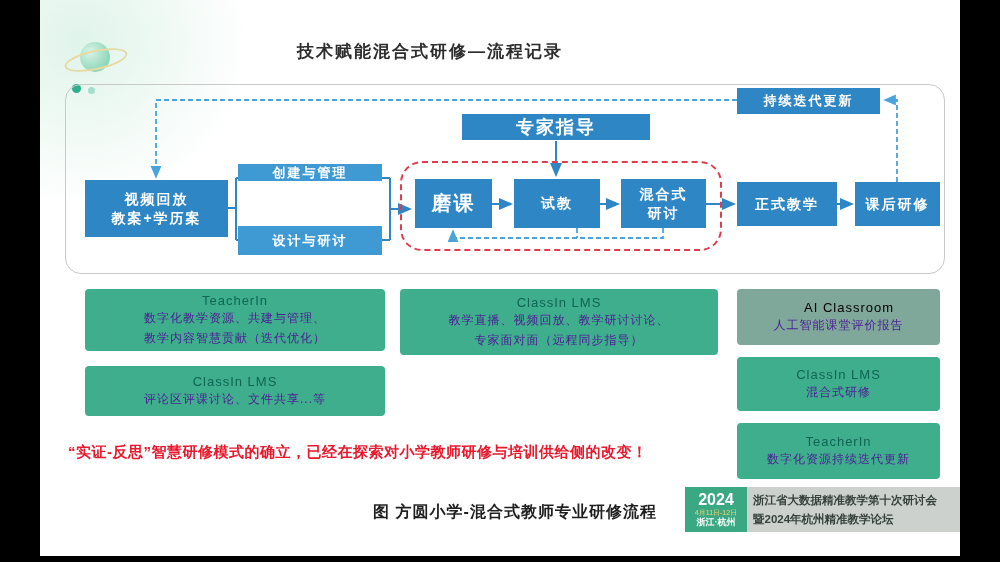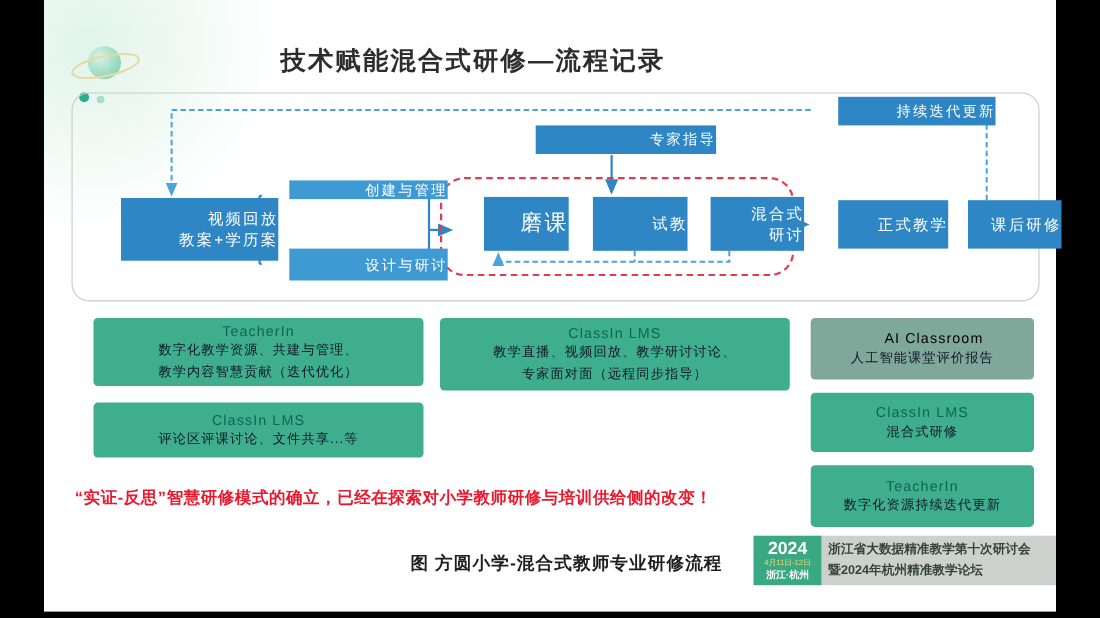--- a/index.html
+++ b/index.html
@@ -11,47 +11,47 @@
   
   .planet{position:absolute;left:40px;top:42px;width:30px;height:30px;border-radius:50%;
           background:radial-gradient(circle at 10px 10px,#d9f3e6,#8fd7ba 70%,#6cc4a2);}
   .planet-ring{position:absolute;left:24px;top:50px;width:60px;height:16px;border:2px solid #e7d9a2;
           border-radius:50%;transform:rotate(-12deg);}
   .dot{position:absolute;border-radius:50%;}
   .dot1{left:32px;top:84px;width:9px;height:9px;background:#2fae8f;}
   .dot2{left:48px;top:87px;width:7px;height:7px;background:#a5decb;}
 
   .title{position:absolute;left:140px;top:40px;width:500px;text-align:center;
-         font-size:23px;font-weight:bold;color:#2d2d2d;letter-spacing:2px;}
+         font-size:17px;font-weight:bold;color:#2d2d2d;letter-spacing:2px;}
 
   .flow-box{position:absolute;left:25px;top:84px;width:878px;height:188px;
             border:1px solid #c9c9c9;border-radius:16px;}
   .red-group{position:absolute;left:360px;top:161px;width:318px;height:86px;
              border:2px dashed #e23b4e;border-radius:22px;}
 
   .connectors{position:absolute;left:0;top:0;width:920px;height:562px;pointer-events:none;}
 
-  .node{position:absolute;display:flex;flex-direction:column;align-items:flex-end;justify-content:center;
-        color:#fff;font-weight:normal;text-align:center;letter-spacing:2px;background:#2e86c5;
-        line-height:1.35;margin-left:25px;}
+  .node{position:absolute;display:flex;flex-direction:column;align-items:center;justify-content:center;
+        color:#fff;font-weight:bold;text-align:center;letter-spacing:2px;background:#2e86c5;
+        line-height:1.35;}
   .n-continuous{left:697px;top:88px;width:143px;height:26px;font-size:13px;}
-  .n-expert{left:422px;top:114px;width:164px;height:26px;font-size:13px;}
+  .n-expert{left:422px;top:114px;width:188px;height:26px;font-size:18px;}
   .n-design{left:45px;top:180px;width:143px;height:57px;font-size:14px;}
   .n-create{left:198px;top:164px;width:144px;height:17px;font-size:13px;background:#3f9ad4;}
   .n-discuss{left:198px;top:226px;width:144px;height:29px;font-size:13px;background:#3f9ad4;}
   .n-moke{left:375px;top:179px;width:77px;height:49px;font-size:20px;}
   .n-trial{left:474px;top:179px;width:86px;height:49px;font-size:14px;}
   .n-blended{left:581px;top:179px;width:85px;height:49px;font-size:14px;}
   .n-formal{left:697px;top:182px;width:100px;height:44px;font-size:14px;}
   .n-post{left:815px;top:182px;width:85px;height:44px;font-size:14px;}
 
   .pbox{position:absolute;display:flex;flex-direction:column;align-items:center;justify-content:center;
         gap:2px;background:#3fae8c;border-radius:4px;text-align:center;}
   .ptitle{font-size:13px;font-weight:normal;color:#0e6653;letter-spacing:1px;}
-  .pline{font-size:12px;color:#0f172a;letter-spacing:1px;line-height:1.45;}
+  .pline{font-size:12px;color:#4c1d95;letter-spacing:1px;line-height:1.45;}
   .p1{left:45px;top:289px;width:300px;height:62px;}
   .p2{left:45px;top:366px;width:300px;height:50px;}
   .p3{left:360px;top:289px;width:318px;height:66px;}
   .p4{left:697px;top:289px;width:203px;height:56px;background:#7fa79a;}
   .p4 .ptitle{color:#000000;margin-left:21px;}
   .p5{left:697px;top:357px;width:203px;height:54px;}
   .p6{left:697px;top:423px;width:203px;height:56px;}
 
   .highlight{position:absolute;left:28px;top:443px;width:665px;font-size:15px;font-weight:bold;
              color:#e8182d;letter-spacing:0.5px;}

